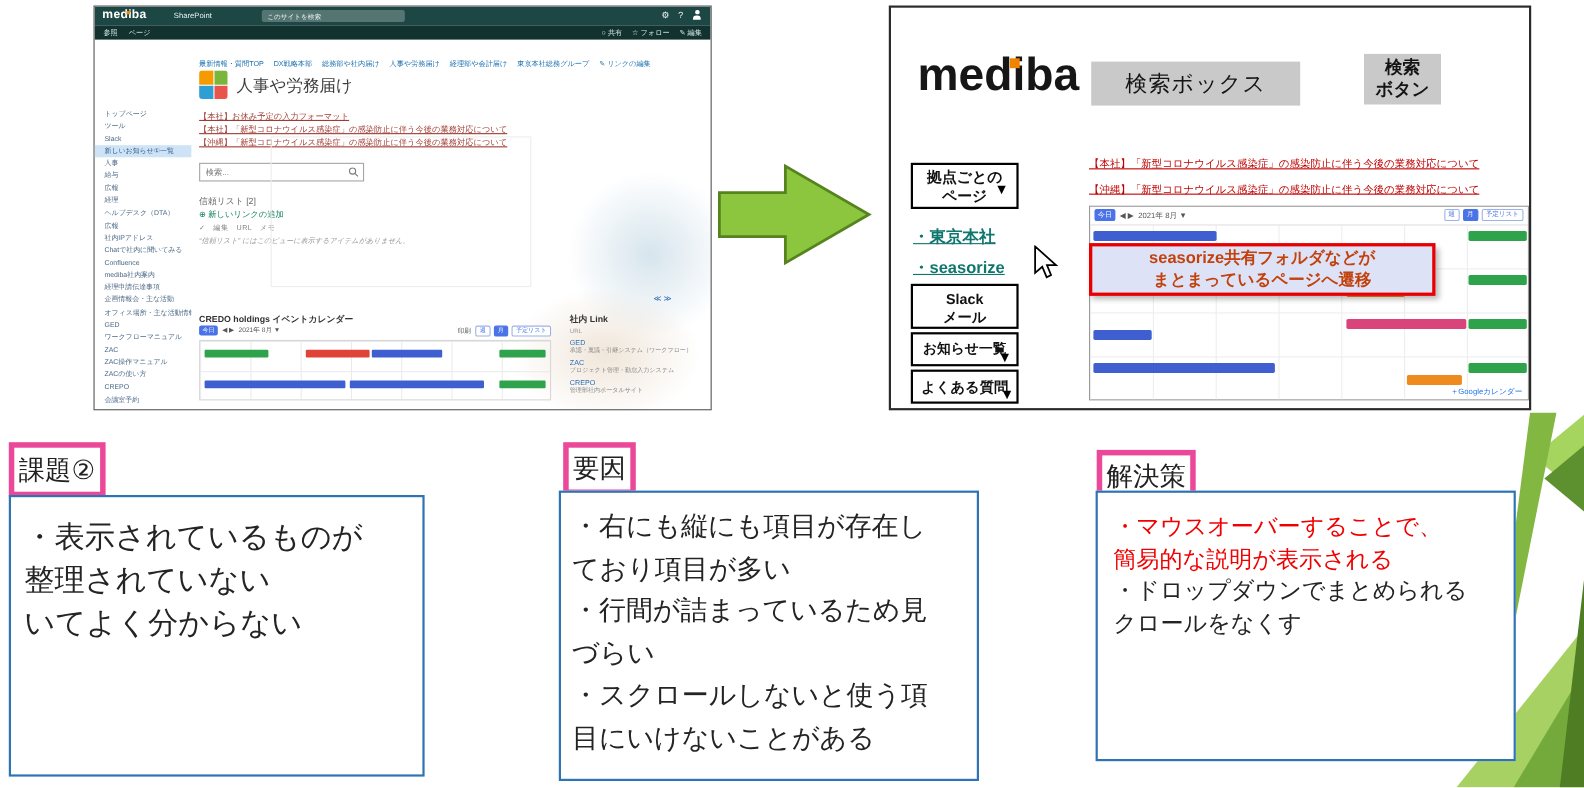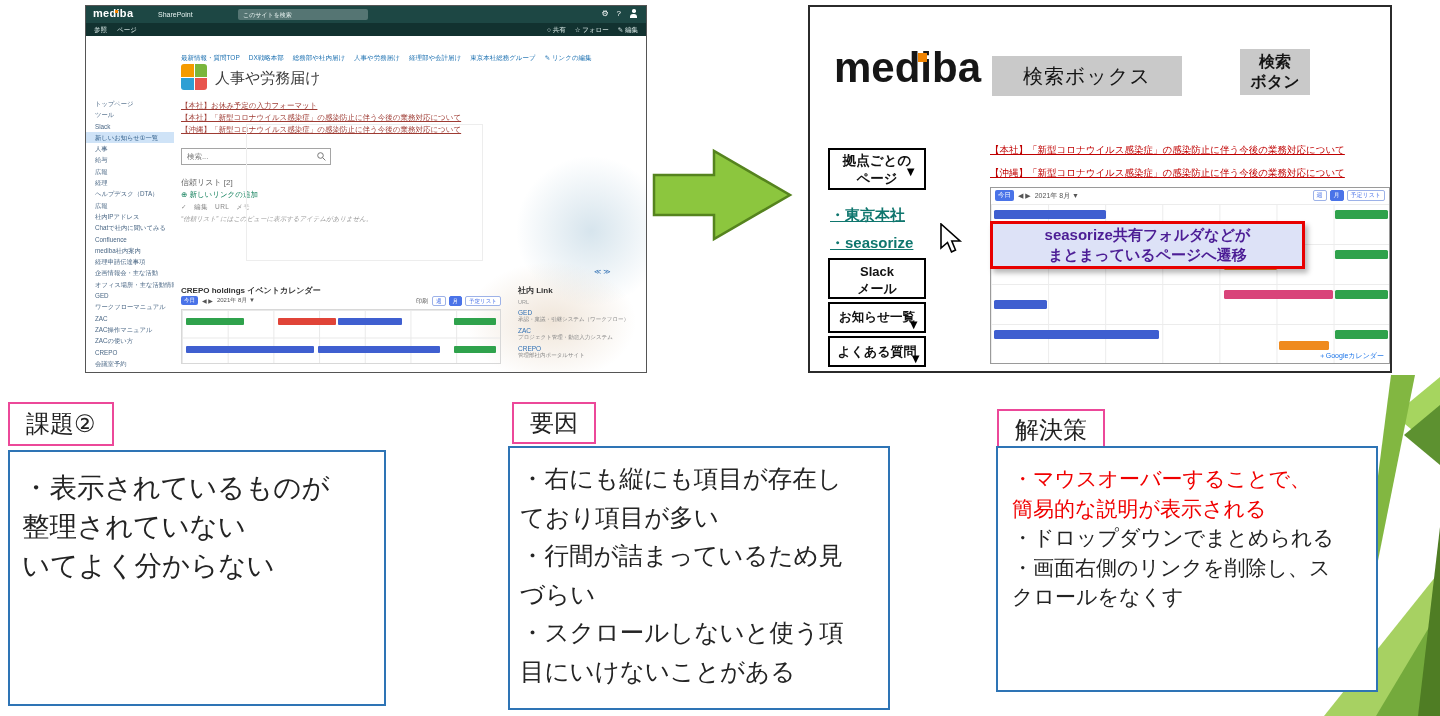--- a/index.html
+++ b/index.html
@@ -109,26 +109,26 @@
   .af-caltb .chip-line{font-size:6px;line-height:9px}
   .af-calgrid{position:absolute;left:0;top:16px;right:0;bottom:0;
               background-image:linear-gradient(to right,#ececec 1px,transparent 1px),
                                linear-gradient(to bottom,#ececec 1px,transparent 1px);
               background-size:57.1px 40px}
   .ev2{position:absolute;height:9px;border-radius:1.5px}
   .af-foot{position:absolute;right:5px;bottom:2px;font-size:7px;color:#1a73e8}
   .af-tooltip{position:absolute;left:180px;top:214px;width:315px;height:48px;background:#dde2f7;
               border:3px solid #e80000;box-sizing:border-box;box-shadow:3px 4px 5px rgba(0,0,0,.28);
               display:flex;flex-direction:column;align-items:center;justify-content:center;z-index:5}
-  .tt-line{font-size:15px;font-weight:bold;color:#4c1d95;line-height:20px;white-space:nowrap}
+  .tt-line{font-size:15px;font-weight:bold;color:#c2410c;line-height:20px;white-space:nowrap}
   .af-cursor{position:absolute;left:129px;top:216px;z-index:6}
 
   
-  .card-title{position:absolute;border:2px solid #ec4899;background:#fff;font-size:24px;color:#222;
-              display:flex;align-items:center;padding:0 16px;z-index:2}
+  .card-title{position:absolute;border:5px solid #ec4899;background:#fff;font-size:24px;color:#222;
+              display:flex;align-items:center;padding:0 4px;z-index:2}
   #t-issue{left:8px;top:402px;height:40px}
   #t-cause{left:512px;top:402px;height:38px}
   #t-sol{left:997px;top:409px;height:38px}
   .card-box{position:absolute;border:2px solid #2e74b5;background:#fff;z-index:2;box-sizing:border-box}
   #b-issue{left:8px;top:450px;width:378px;height:256px;padding:16px 6px 0 12px}
   #b-issue .card-line{font-size:27.5px;line-height:39px;color:#242424;white-space:nowrap}
   #b-cause{left:508px;top:446px;width:382px;height:264px;padding:12px 4px 0 10px}
   #b-cause .card-line{font-size:24.5px;line-height:38.5px;color:#242424;white-space:nowrap}
   #b-sol{left:996px;top:446px;width:382px;height:246px;padding:16px 4px 0 14px}
   #b-sol .card-line{font-size:21px;line-height:29.5px;color:#242424;white-space:nowrap}
@@ -246,21 +246,21 @@
       <div class="sp-side-item">ワークフローマニュアル</div>
       <div class="sp-side-item">ZAC</div>
       <div class="sp-side-item">ZAC操作マニュアル</div>
       <div class="sp-side-item">ZACの使い方</div>
       <div class="sp-side-item">CREPO</div>
       <div class="sp-side-item">会議室予約</div>
     </div>
 
   <div class="sp-pager">≪ ≫</div>
 
-  <div class="sp-caltitle">CREPO holdings イベントカレンダー</div>
+  <div class="sp-caltitle">CREDO holdings イベントカレンダー</div>
   <div class="sp-caltb">
     <div class="sp-caltb-left">
       <span class="chip-blue">今日</span>
       <span class="tb-txt">◀ ▶</span>
       <span class="tb-txt">2021年 8月 ▼</span>
     </div>
     <div class="sp-caltb-right">
       <span class="tb-txt">印刷</span>
       <span class="chips">
 
@@ -405,16 +405,15 @@
 <div class="card-title" id="t-sol">解決策</div>
 <div class="card-box" id="b-sol">
   <div class="sol-red">
 
   <div class="card-line">・マウスオーバーすることで、</div>
       <div class="card-line">簡易的な説明が表示される</div>
     </div>
   <div>
 
   <div class="card-line">・ドロップダウンでまとめられる</div>
-      <div class="card-line">・画面右側のリンクを削除し、ス</div>
       <div class="card-line">クロールをなくす</div>
     </div>
 </div>
 
 </body></html>

